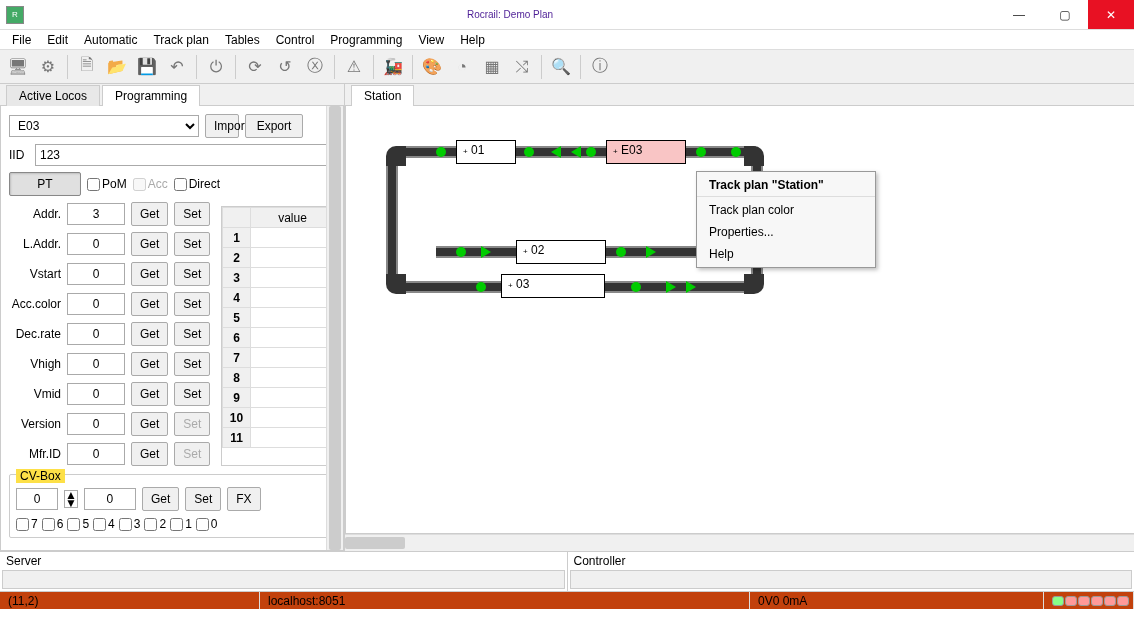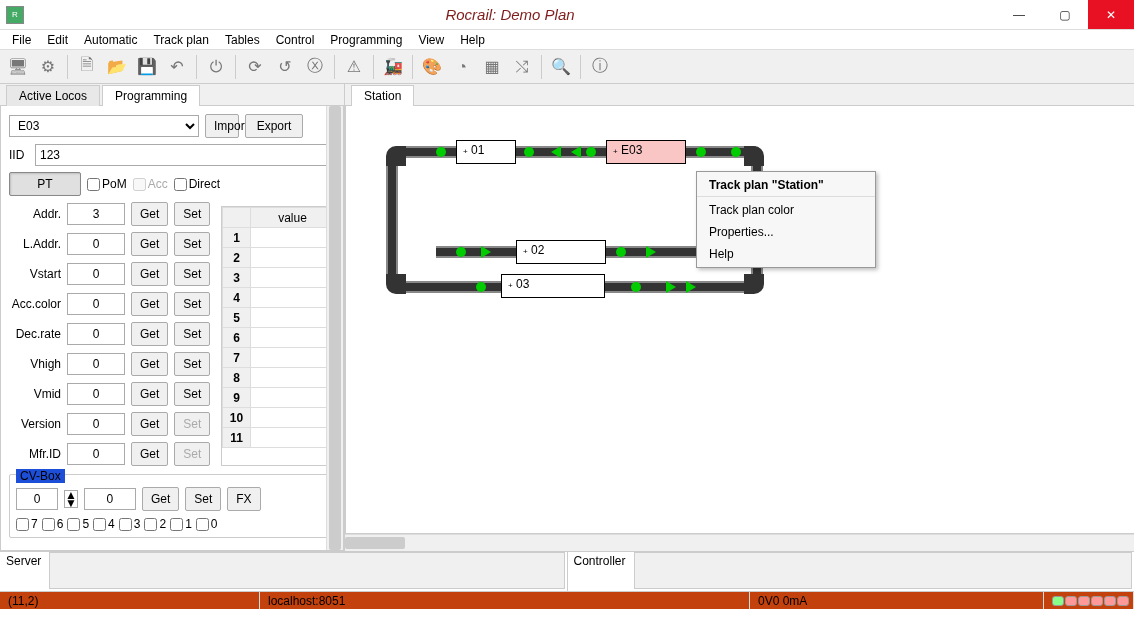--- a/index.html
+++ b/index.html
@@ -1,21 +1,21 @@
 <!DOCTYPE html>
 <html><head>
 <meta charset="utf-8">
 <style>
 * { box-sizing: border-box; margin: 0; padding: 0; font-family: "Segoe UI", Tahoma, sans-serif; font-size: 12px; }
 body { background: #fff; overflow: hidden; }
 
 
 .titlebar { height: 30px; background: #fff; border-bottom: 1px solid #ddd; display: flex; align-items: center; }
 .titlebar .app-icon { width: 18px; height: 18px; margin-left: 6px; background: #4a6; border: 1px solid #888; font-size: 8px; display:flex; align-items:center; justify-content:center; color:#fff;}
-.titlebar .title { flex: 1; text-align: center; color: #7f1d1d; font-size: 15px; font-style: italic; }
+.titlebar .title { flex: 1; text-align: center; color: #4c1d95; font-size: 10px; }
 .winbtns { display: flex; height: 100%; }
 .winbtn { width: 46px; height: 100%; display: flex; align-items: center; justify-content: center; color: #333; font-family: Arial; }
 .winbtn.close { background: #e81123; color: #fff; }
 
 
 .menubar { height: 20px; background: #fff; border-bottom: 1px solid #ddd; display: flex; align-items: center; padding: 0 4px; }
 .menubar span { padding: 2px 8px; cursor: default; }
 
 
 .toolbar { height: 34px; background: #f0f0f0; border-bottom: 1px solid #ccc; display: flex; align-items: center; padding: 0 4px; gap: 2px; }
@@ -44,21 +44,21 @@
 .cb { display: flex; align-items: center; gap: 2px; font-size: 12px; }
 .cb input { margin: 0; }
 
 .valgrid { position: absolute; left: 220px; top: 48px; width: 115px; height: 260px; border: 1px solid #ccc; background: #fff; overflow-y: scroll; }
 .valgrid table { width: 100%; border-collapse: collapse; }
 .valgrid th, .valgrid td { border: 1px solid #ddd; padding: 2px 4px; height: 20px; font-size: 12px; text-align: center; }
 .valgrid th { background: #f0f0f0; font-weight: normal; }
 .valgrid .rh { background: #f0f0f0; width: 28px; font-weight: bold; }
 
 .cvbox { border: 1px solid #ccc; padding: 6px; margin-top: 4px; border-radius: 2px; }
-.cvbox-title { position: relative; top: -12px; background: #1d4ed8; display: inline-block; padding: 0 4px; font-size: 12px; }
+.cvbox-title { position: relative; top: -12px; background: #fde047; display: inline-block; padding: 0 4px; font-size: 12px; }
 
 
 .canvas-wrap { flex: 1; border: 1px solid #ccc; border-top: none; background: #fff; position: relative; overflow: auto; margin: 0; }
 .canvas { width: 1400px; height: 900px; position: relative; }
 
 
 .track-h { position: absolute; height: 12px; background: #333; border-top: 2px solid #888; border-bottom: 2px solid #888; }
 .track-v { position: absolute; width: 12px; background: #333; border-left: 2px solid #888; border-right: 2px solid #888; }
 .block { position: absolute; height: 24px; background: #fff; border: 1px solid #000; font-size: 12px; padding: 2px 6px; }
 .block.pink { background: #f9c5c5; }
@@ -67,21 +67,21 @@
 .arrow.rt { border-left: 10px solid #0c0; }
 .arrow.lt { border-right: 10px solid #0c0; }
 
 
 .ctxmenu { position: absolute; width: 180px; background: #f7f7f7; border: 1px solid #999; box-shadow: 2px 2px 4px rgba(0,0,0,0.25); padding: 2px 0; z-index: 100; }
 .ctxmenu .hdr { padding: 4px 12px; font-weight: bold; border-bottom: 1px solid #ddd; margin-bottom: 2px; }
 .ctxmenu .item { padding: 4px 12px; }
 
 
 .bottom-split { height: 40px; display: flex; border-top: 1px solid #ccc; }
-.bottom-pane { flex: 1; display: flex; flex-direction: row; }
+.bottom-pane { flex: 1; display: flex; flex-direction: column; }
 .bottom-pane + .bottom-pane { border-left: 1px solid #ccc; }
 .bottom-lbl { padding: 2px 6px; background: #fff; font-size: 12px; }
 .bottom-area { flex: 1; background: #f0f0f0; border: 1px solid #ccc; margin: 0 2px 2px 2px; overflow-y: scroll; }
 
 
 .statusbar { height: 18px; border-top: 1px solid #ccc; display: flex; align-items: center; font-size: 11px; background: #c2410c; }
 .statusbar > div { padding: 0 8px; border-right: 1px solid #ddd; height: 100%; display: flex; align-items: center; }
 .statusbar .stretch { flex: 1; }
 .leds { display: flex; gap: 1px; padding-right: 4px !important; }
 .led { width: 12px; height: 10px; border-radius: 3px; border: 1px solid #999; }

